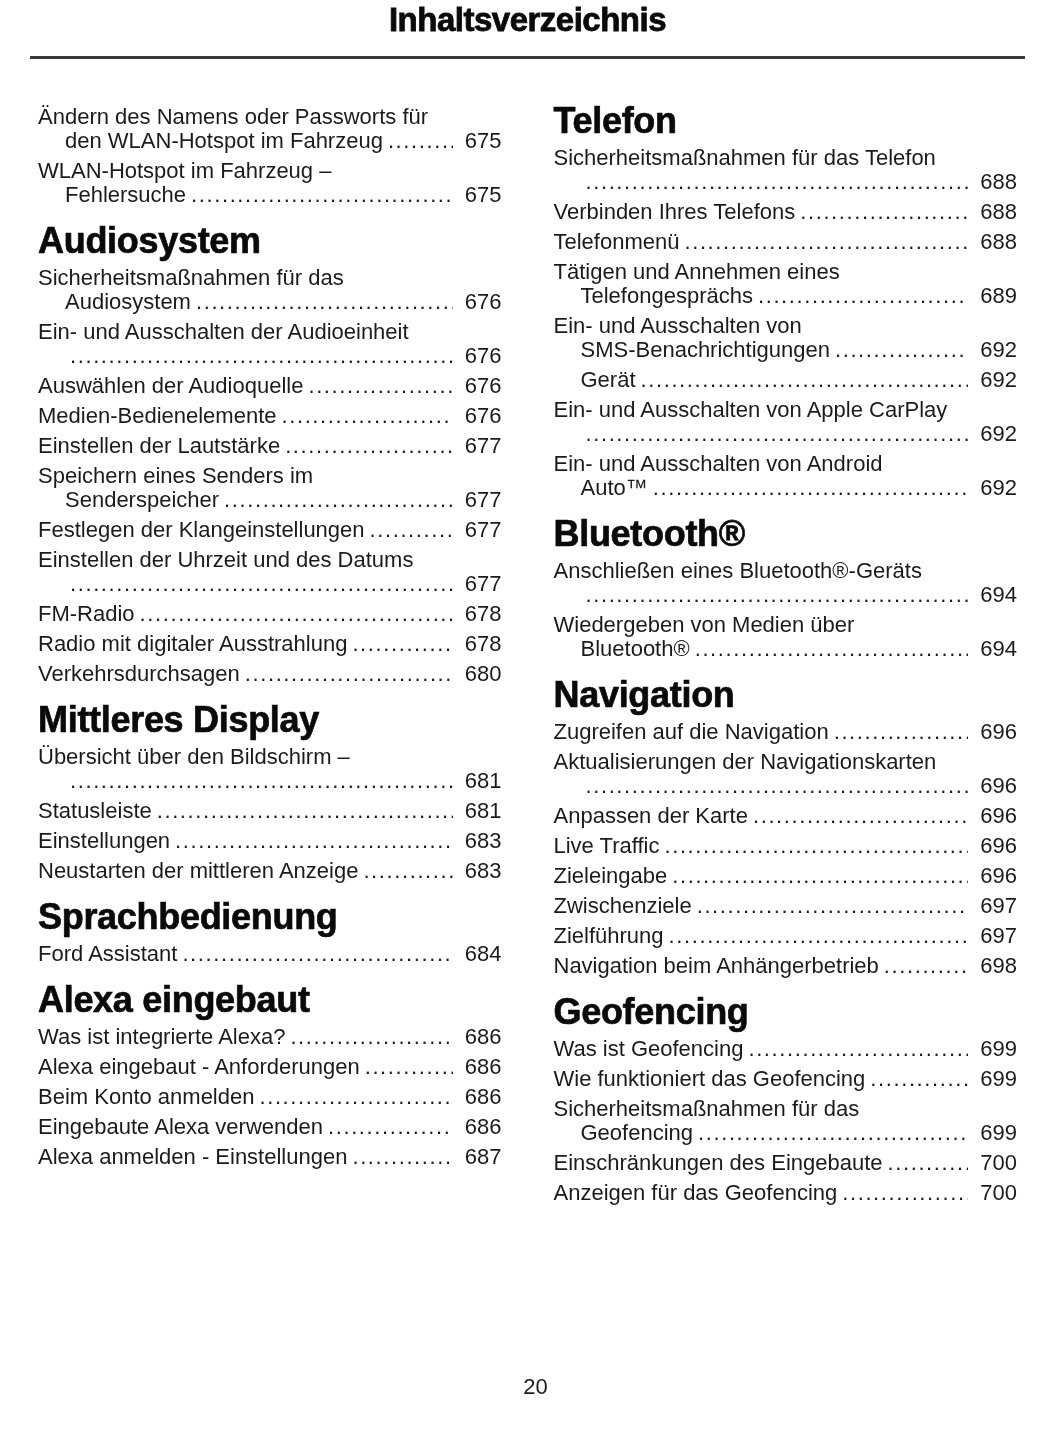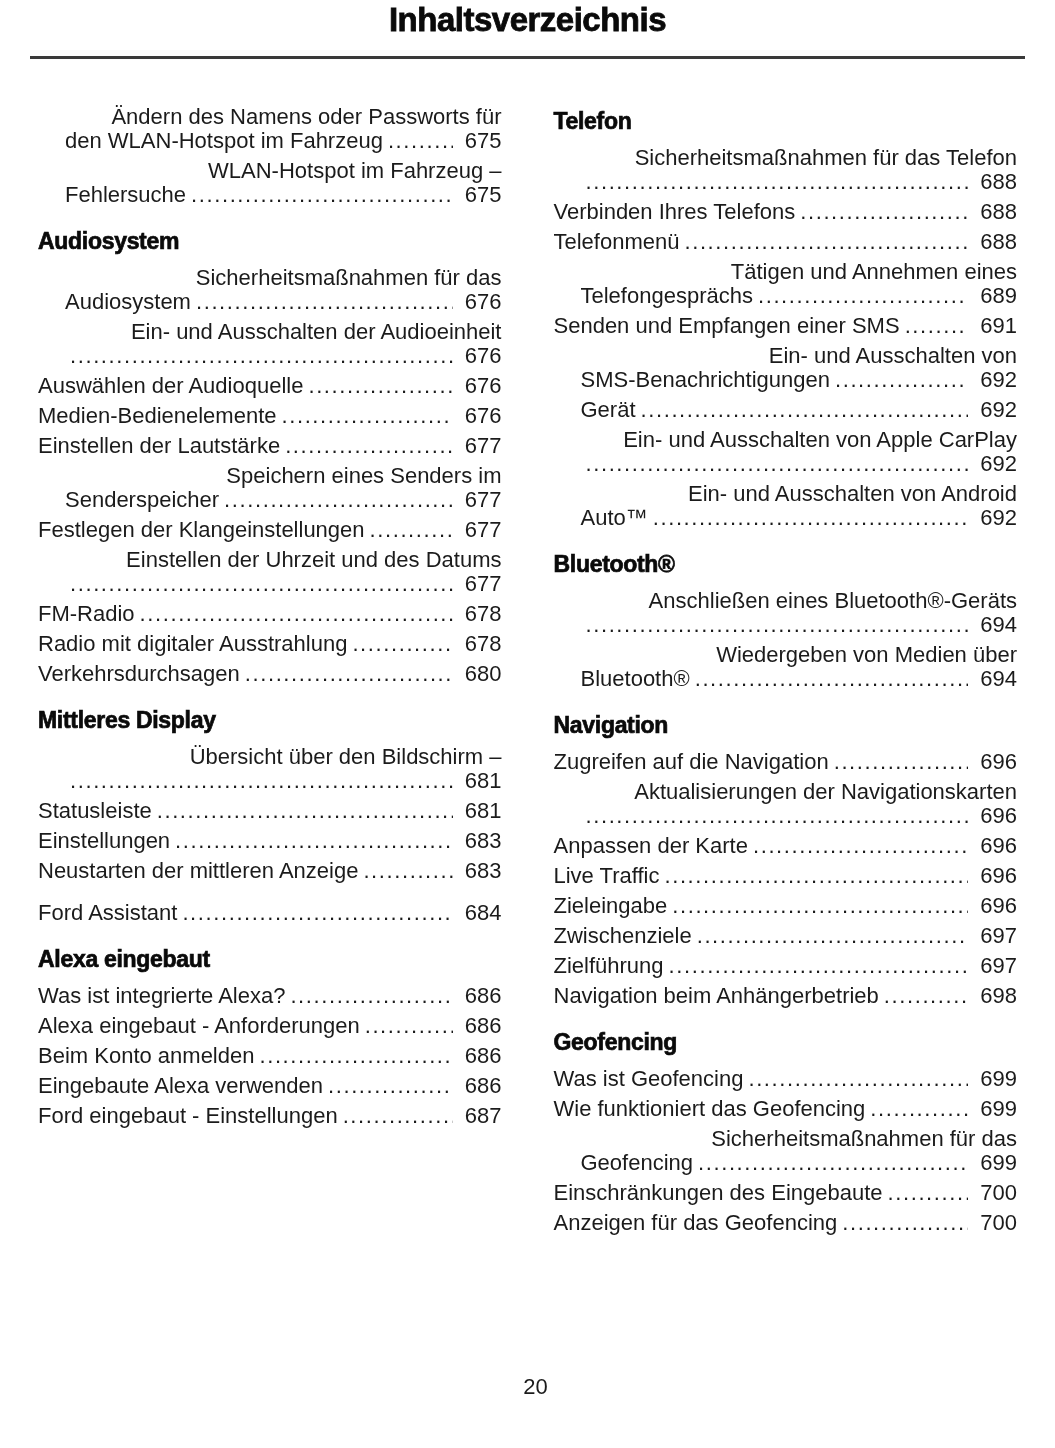--- a/index.html
+++ b/index.html
@@ -40,34 +40,34 @@
     margin: 46px 38px 0 38px;
   }
   .toc-col {
     flex: 1 1 0;
     min-width: 0;
   }
   .toc-section { margin-top: 18px; }
   .toc-section.first { margin-top: 0; }
   .sec-heading {
     margin: 0 0 9px 0;
-    font-size: 23px;
+    font-size: 36px;
     line-height: 32px;
     font-weight: 700;
     letter-spacing: -0.3px;
     color: #0a0a0a;
     -webkit-text-stroke: 0.7px #0a0a0a;
   }
   .entry {
     font-size: 22px;
     line-height: 24px;
     margin-bottom: 6px;
     color: #1b1b1b;
   }
-  .eline { white-space: pre; text-align: right; }
+  .eline { white-space: pre; }
   .cont { padding-left: 27px; }
   .lastrow {
     display: flex;
     align-items: flex-end;
   }
   .etxt {
     white-space: pre;
     flex: 0 0 auto;
   }
   .dots {
@@ -231,20 +231,21 @@
           </div>
           <div class="entry">
             <div class="lastrow">
               <span class="etxt">Neustarten der mittleren Anzeige</span>
               <span class="dots"></span>
               <span class="pg">683</span>
             </div>
           </div>
         </section>
         <section class="toc-section">
+          <h2 class="sec-heading">Sprachbedienung</h2>
           <div class="entry">
             <div class="lastrow">
               <span class="etxt">Ford Assistant</span>
               <span class="dots"></span>
               <span class="pg">684</span>
             </div>
           </div>
         </section>
         <section class="toc-section">
           <h2 class="sec-heading">Alexa eingebaut</h2>
@@ -271,21 +272,21 @@
           </div>
           <div class="entry">
             <div class="lastrow">
               <span class="etxt">Eingebaute Alexa verwenden</span>
               <span class="dots"></span>
               <span class="pg">686</span>
             </div>
           </div>
           <div class="entry">
             <div class="lastrow">
-              <span class="etxt">Ford eingebaut - Einstellungen</span>
+              <span class="etxt">Alexa anmelden - Einstellungen</span>
               <span class="dots"></span>
               <span class="pg">687</span>
             </div>
           </div>
         </section>
       </div>
       <div class="toc-col">
         <section class="toc-section first">
           <h2 class="sec-heading">Telefon</h2>
           <div class="entry">
@@ -308,27 +309,20 @@
               <span class="dots"></span>
               <span class="pg">688</span>
             </div>
           </div>
           <div class="entry">
             <div class="eline">Tätigen und Annehmen eines</div>
             <div class="lastrow cont">
               <span class="etxt">Telefongesprächs</span>
               <span class="dots"></span>
               <span class="pg">689</span>
-            </div>
-          </div>
-          <div class="entry">
-            <div class="lastrow">
-              <span class="etxt">Senden und Empfangen einer SMS</span>
-              <span class="dots"></span>
-              <span class="pg">691</span>
             </div>
           </div>
           <div class="entry">
             <div class="eline">Ein- und Ausschalten von</div>
             <div class="lastrow cont">
               <span class="etxt">SMS-Benachrichtigungen</span>
               <span class="dots"></span>
               <span class="pg">692</span>
             </div>
           </div>

